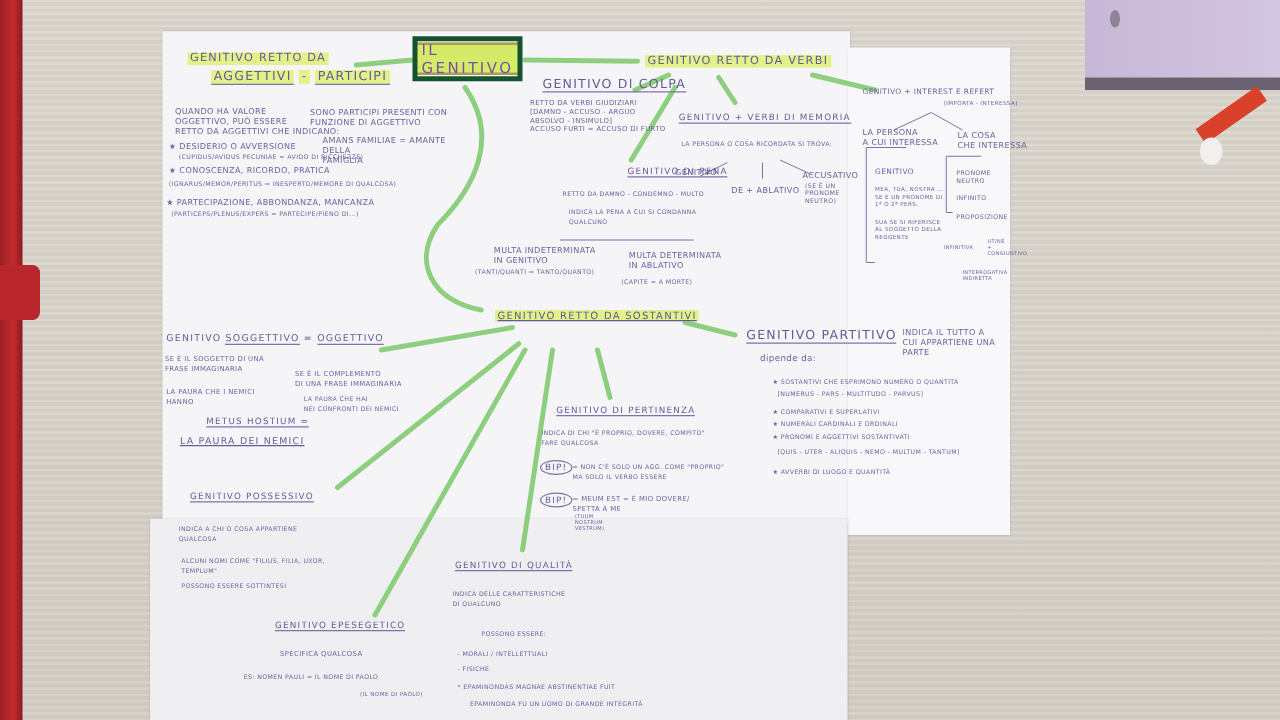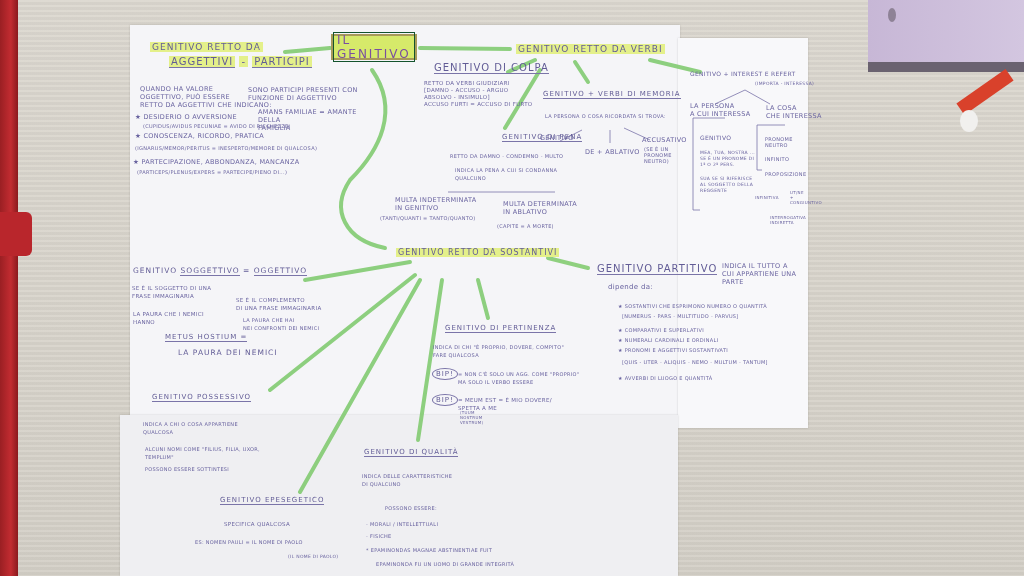--- a/index.html
+++ b/index.html
@@ -8,21 +8,21 @@
     font-family:"DejaVu Sans",sans-serif;}
   .wood{position:absolute;inset:0;
     background:repeating-linear-gradient(180deg,rgba(255,255,255,0.05) 0 2px,rgba(0,0,0,0.03) 2px 5px);}
   .paper{position:absolute;background:#f5f5f8;box-shadow:0 0 2px rgba(0,0,0,0.15);}
   .t{position:absolute;color:#6a64a0;font-size:6.5px;line-height:8px;white-space:pre;letter-spacing:0.3px;text-transform:uppercase;}
   .h{position:absolute;color:#625c96;font-size:9px;letter-spacing:1px;white-space:nowrap;text-transform:uppercase;}
   .hl{background:#e4f08a;padding:0 2px;}
   .ul{border-bottom:1px solid #7a74a8;}
   .title{position:absolute;left:331px;top:34px;width:86px;height:26px;background:#d6ea6a;border:2px solid #a89a5a;
     box-sizing:border-box;display:flex;align-items:center;justify-content:center;}
-  .title span{color:#7a4fa0;font-size:12px;letter-spacing:2px;text-transform:uppercase;border:1px solid #14532d;padding:0 3px;}
+  .title span{color:#7a4fa0;font-size:12px;letter-spacing:2px;text-transform:uppercase;border:4px solid #14532d;padding:0 3px;}
   svg{position:absolute;left:0;top:0;}
   .shelf{position:absolute;left:868px;top:0;width:156px;height:62px;background:linear-gradient(90deg,#c7b7d6,#d3c6e0);
     border-bottom:10px solid #6a6270;}
   .screw{position:absolute;left:888px;top:8px;width:8px;height:14px;border-radius:50%;background:#8e8296;}
   .redbar{position:absolute;left:0;top:0;width:18px;height:576px;background:linear-gradient(90deg,#9a1f23,#c22c31 60%,#8a1a1e);}
   .redknit{position:absolute;left:0;top:212px;width:32px;height:44px;background:#b9262c;border-radius:0 6px 6px 0;}
   .deco{position:absolute;left:955px;top:85px;width:60px;height:14px;background:#d9412b;transform:rotate(-35deg);}
   .puff{position:absolute;left:960px;top:110px;width:18px;height:22px;background:#f1f0ee;border-radius:50%;}
 </style>
 </head>
@@ -131,32 +131,32 @@
 NEUTRO</div>
 <div class="t" style="left:765px;top:155px;font-size:5px;">INFINITO</div>
 <div class="t" style="left:765px;top:170px;font-size:5px;">PROPOSIZIONE</div>
 <div class="t" style="left:755px;top:194px;font-size:4px;">INFINITIVA</div>
 <div class="t" style="left:790px;top:190px;font-size:4px;line-height:5px;">UT/NE
 +
 CONGIUNTIVO</div>
 <div class="t" style="left:770px;top:215px;font-size:4px;line-height:5px;">INTERROGATIVA
 INDIRETTA</div>
 
-<div class="h" style="left:396px;top:248px;font-size:8px;"><span class="hl">GENITIVO RETTO DA SOSTANTIVI</span></div>
+<div class="h" style="left:396px;top:248px;font-size:8px;text-decoration:underline;"><span class="hl">GENITIVO RETTO DA SOSTANTIVI</span></div>
 <div class="h" style="left:133px;top:266px;font-size:7.5px;"><span>GENITIVO</span> <span class="ul">SOGGETTIVO</span> = <span class="ul">OGGETTIVO</span></div>
 <div class="t" style="left:132px;top:284px;font-size:5.5px;">SE È IL SOGGETTO DI UNA
 FRASE IMMAGINARIA</div>
 <div class="t" style="left:133px;top:310px;font-size:5.5px;">LA PAURA CHE I NEMICI
 HANNO</div>
 <div class="t" style="left:236px;top:296px;font-size:5.5px;">SE È IL COMPLEMENTO
 DI UNA FRASE IMMAGINARIA</div>
 <div class="t" style="left:243px;top:316px;font-size:5px;">LA PAURA CHE HAI
 NEI CONFRONTI DEI NEMICI</div>
 <div class="h ul" style="left:165px;top:333px;font-size:7px;">METUS HOSTIUM =</div>
-<div class="h" style="left:178px;top:348px;font-size:7.5px;">LA PAURA DEI NEMICI</div>
+<div class="h" style="left:144px;top:348px;font-size:7.5px;text-decoration:underline;">LA PAURA DEI NEMICI</div>
 
 <div class="h" style="left:597px;top:263px;font-size:10px;"><span class="ul">GENITIVO PARTITIVO</span></div>
 <div class="t" style="left:722px;top:262px;font-size:6.5px;">INDICA IL TUTTO A
 CUI APPARTIENE UNA
 PARTE</div>
 <div class="t" style="left:608px;top:283px;text-transform:none;font-size:7px;">dipende da:</div>
 <div class="t" style="left:618px;top:302px;font-size:5px;">★ SOSTANTIVI CHE ESPRIMONO NUMERO o QUANTITÀ</div>
 <div class="t" style="left:622px;top:312px;font-size:5px;">[NUMERUS - PARS - MULTITUDO - PARVUS]</div>
 <div class="t" style="left:618px;top:326px;font-size:5px;">★ COMPARATIVI E SUPERLATIVI</div>
 <div class="t" style="left:618px;top:336px;font-size:5px;">★ NUMERALI CARDINALI E ORDINALI</div>

